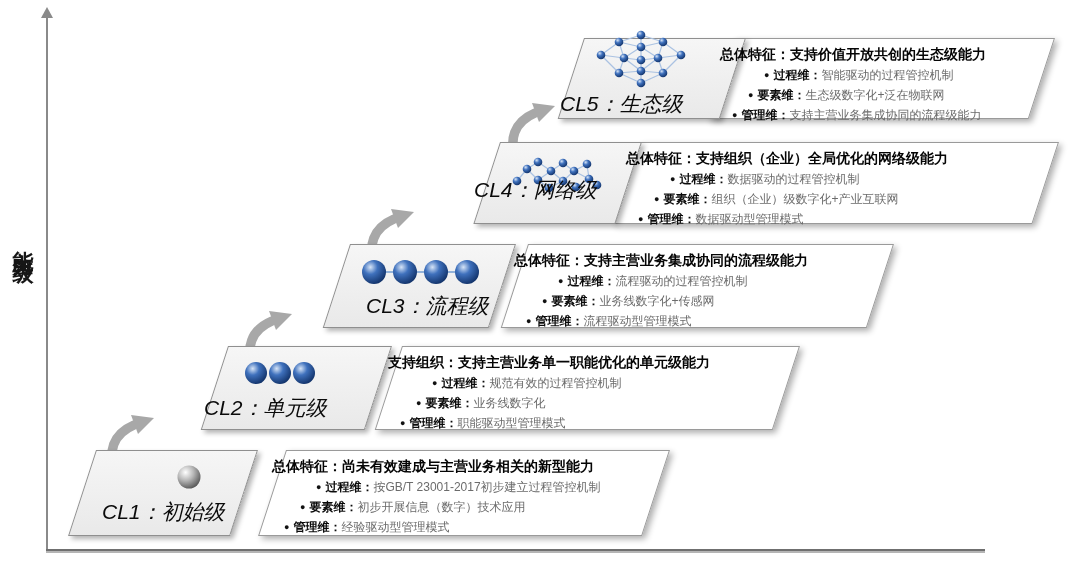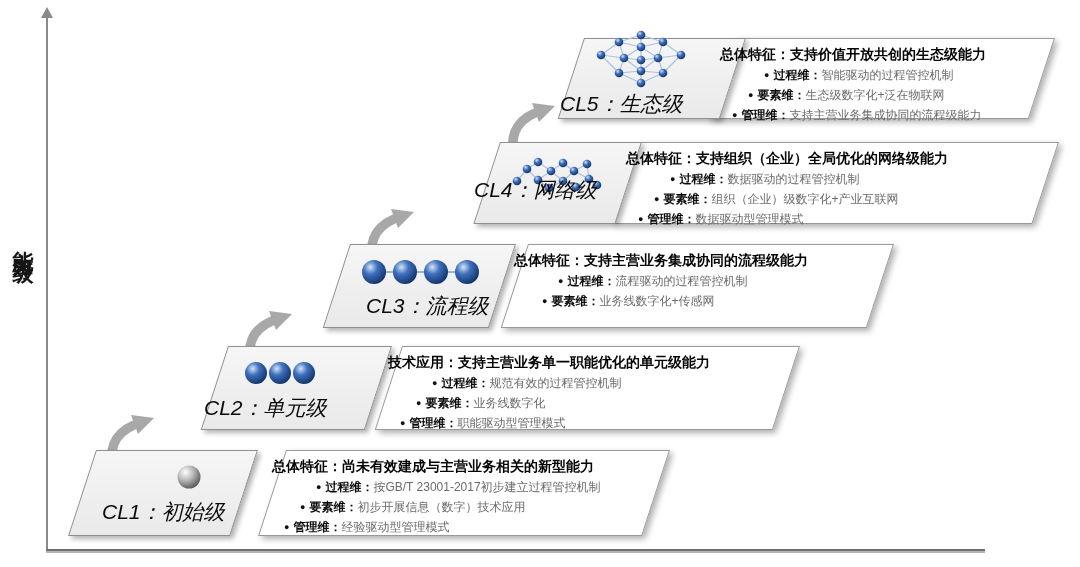--- a/index.html
+++ b/index.html
@@ -139,21 +139,21 @@
   <div>
     <div class="plate p2"></div>
     <svg class="lvl-icon i2" viewBox="0 0 72 26">
       <circle cx="12" cy="13" r="11" fill="url(#gBlue)"></circle>
       <circle cx="36" cy="13" r="11" fill="url(#gBlue)"></circle>
       <circle cx="60" cy="13" r="11" fill="url(#gBlue)"></circle>
     </svg>
     <div class="plate-label t2">CL2：单元级</div>
     <div class="panel q2"></div>
     <div class="panel-c c2">
-      <div class="feat">技术应用：支持主营业务单一职能优化的单元级能力</div>
+      <div class="feat">支持组织：支持主营业务单一职能优化的单元级能力</div>
       <div class="bl b1"><span class="mk">●</span><span class="bl-label">过程维：</span><span class="bl-text">规范有效的过程管控机制</span></div>
       <div class="bl b2"><span class="mk">●</span><span class="bl-label">要素维：</span><span class="bl-text">业务线数字化</span></div>
       <div class="bl b3"><span class="mk">●</span><span class="bl-label">管理维：</span><span class="bl-text">职能驱动型管理模式</span></div>
     </div>
   </div>
 
   <div>
     <div class="plate p3"></div>
     <svg class="lvl-icon i3" viewBox="0 0 120 28">
       <line x1="12" y1="14" x2="108" y2="14" stroke="#93b3da" stroke-width="2"></line>
@@ -161,20 +161,21 @@
       <circle cx="45" cy="14" r="12" fill="url(#gBlue)"></circle>
       <circle cx="76" cy="14" r="12" fill="url(#gBlue)"></circle>
       <circle cx="107" cy="14" r="12" fill="url(#gBlue)"></circle>
     </svg>
     <div class="plate-label t3">CL3：流程级</div>
     <div class="panel q3"></div>
     <div class="panel-c c3">
       <div class="feat">总体特征：支持主营业务集成协同的流程级能力</div>
       <div class="bl b1"><span class="mk">●</span><span class="bl-label">过程维：</span><span class="bl-text">流程驱动的过程管控机制</span></div>
       <div class="bl b2"><span class="mk">●</span><span class="bl-label">要素维：</span><span class="bl-text">业务线数字化+传感网</span></div>
+      <div class="bl b3"><span class="mk">●</span><span class="bl-label">管理维：</span><span class="bl-text">流程驱动型管理模式</span></div>
     </div>
   </div>
 
   <div>
     <div class="plate p4"></div>
     <svg class="lvl-icon i4" viewBox="0 0 92 44">
       <g stroke="#aac2e2" stroke-width="1.2">
         <line x1="7" y1="27" x2="17" y2="15"></line>
           <line x1="17" y1="15" x2="28" y2="8"></line>
         <line x1="17" y1="15" x2="28" y2="26"></line>

